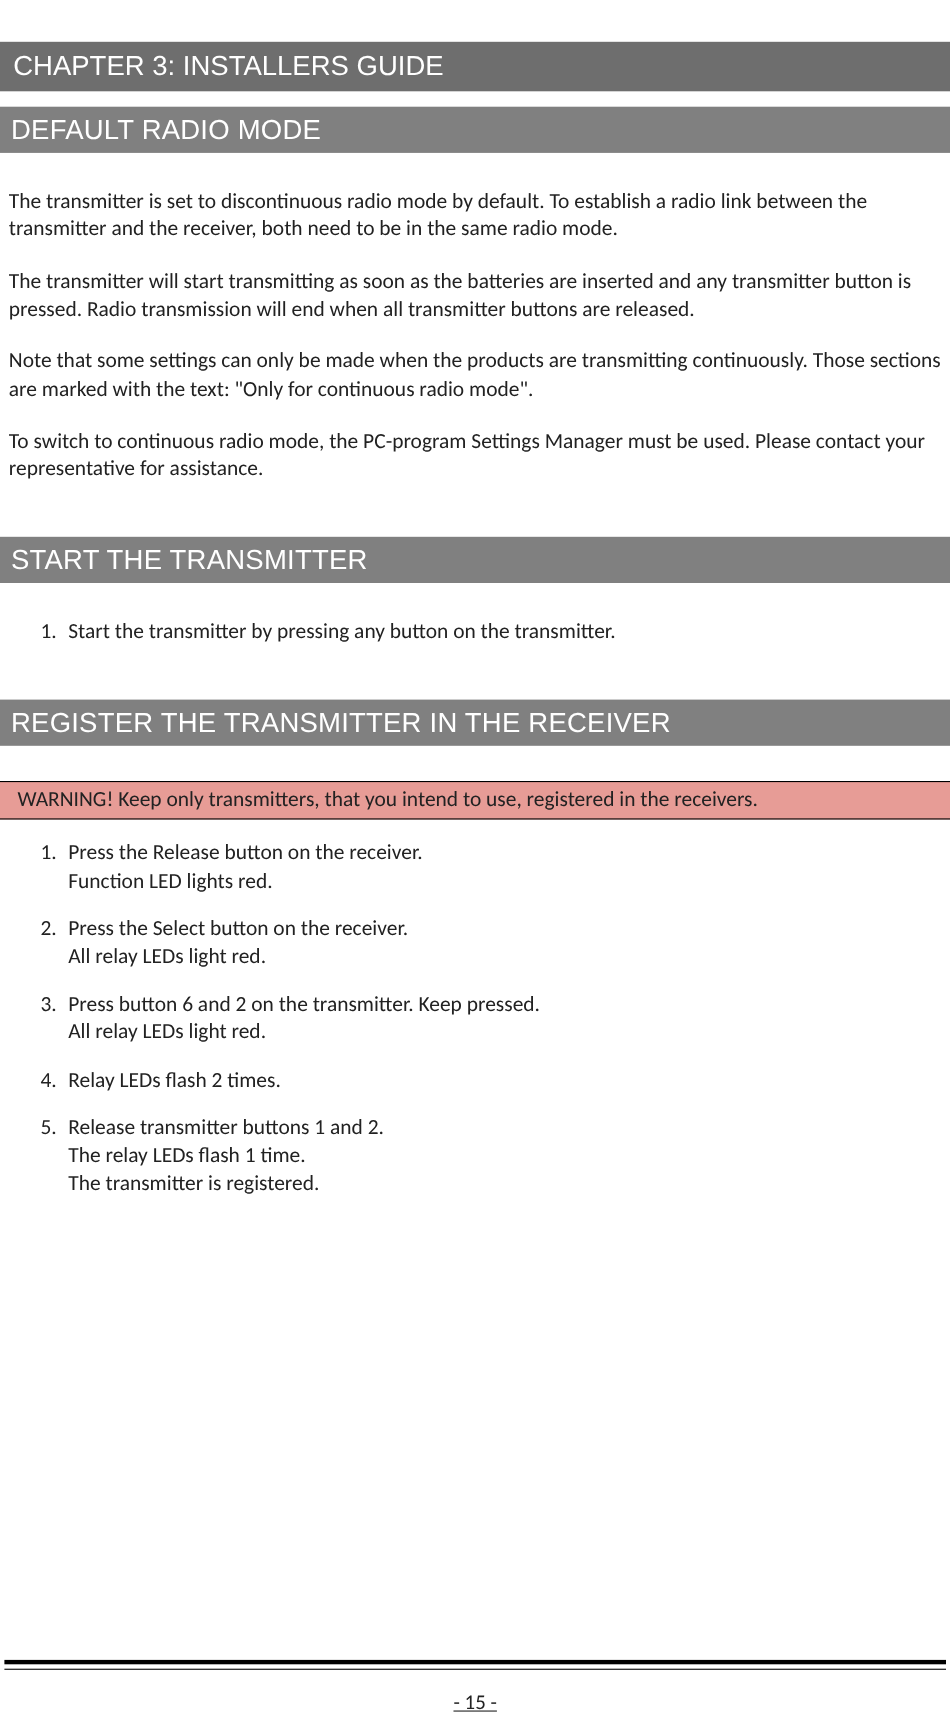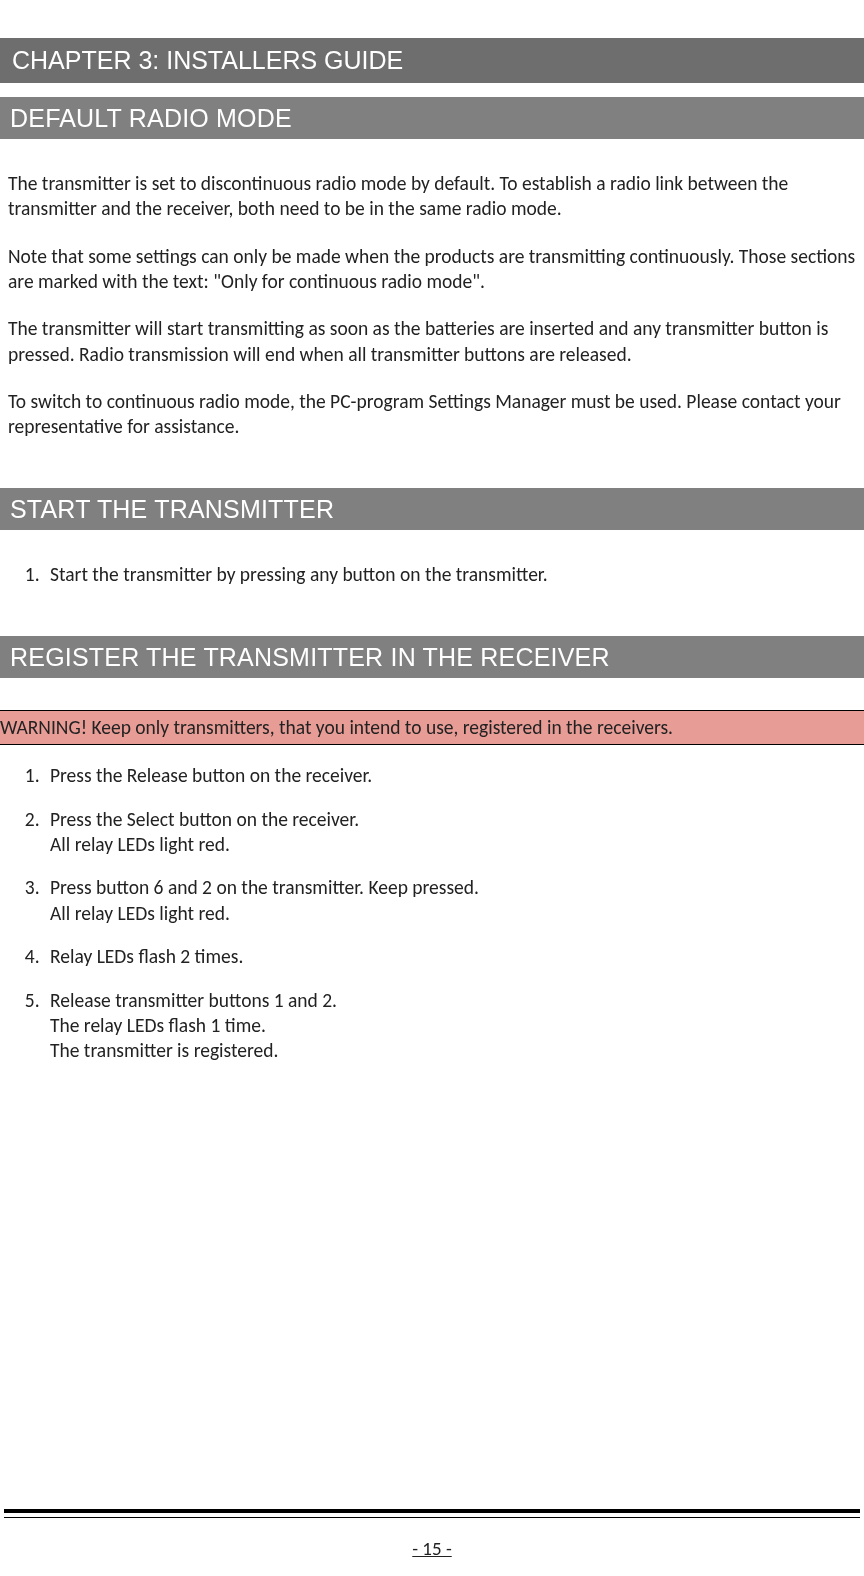--- a/index.html
+++ b/index.html
@@ -47,34 +47,34 @@
     letter-spacing: 0.2px;
   }
   .body-text {
     margin: 0 4px 20px 8px;
   }
   .body-text p {
     margin: 0 0 22px 0;
   }
   ol.steps {
     margin: 0 0 22px 0;
-    padding-left: 44px;
+    padding-left: 56px;
   }
   ol.steps > li {
     margin: 0 0 18px 0;
     padding-left: 6px;
   }
   .sub {
     display: block;
   }
   .warning-bar {
     background: var(--warning-bg);
     border-top: 1px solid #000;
     border-bottom: 1px solid #000;
-    padding: 4px 6px 4px 0;
+    padding: 4px 6px 4px 16px;
     margin: 0 0 18px 0;
     font-size: 19.5px;
   }
   .section-gap {
     height: 26px;
   }
   .footer-rule {
     position: absolute;
     left: 4px;
     right: 4px;
@@ -102,22 +102,22 @@
 <body>
 
 <div class="page">
 
   <div class="chapter-header">CHAPTER 3: INSTALLERS GUIDE</div>
 
   <div class="section-header">DEFAULT RADIO MODE</div>
 
   <div class="body-text">
     <p>The transmitter is set to discontinuous radio mode by default. To establish a radio link between the transmitter and the receiver, both need to be in the same radio mode.</p>
+    <p>The transmitter will start transmitting as soon as the batteries are inserted and any transmitter button is pressed. Radio transmission will end when all transmitter buttons are released.</p>
     <p>Note that some settings can only be made when the products are transmitting continuously. Those sections are marked with the text: "Only for continuous radio mode".</p>
-    <p>The transmitter will start transmitting as soon as the batteries are inserted and any transmitter button is pressed. Radio transmission will end when all transmitter buttons are released.</p>
     <p>To switch to continuous radio mode, the PC-program Settings Manager must be used. Please contact your representative for assistance.</p>
   </div>
 
   <div class="section-gap"></div>
 
   <div class="section-header">START THE TRANSMITTER</div>
 
   <ol class="steps">
     <li>
       <span>Start the transmitter by pressing any button on the transmitter.</span>
@@ -126,20 +126,21 @@
 
   <div class="section-gap"></div>
 
   <div class="section-header">REGISTER THE TRANSMITTER IN THE RECEIVER</div>
 
   <div class="warning-bar">WARNING! Keep only transmitters, that you intend to use, registered in the receivers.</div>
 
   <ol class="steps">
     <li>
       <span>Press the Release button on the receiver.</span>
+      <span class="sub">Function LED lights red.</span>
     </li>
     <li>
       <span>Press the Select button on the receiver.</span>
       <span class="sub">All relay LEDs light red.</span>
     </li>
     <li>
       <span>Press button 6 and 2 on the transmitter. Keep pressed.</span>
       <span class="sub">All relay LEDs light red.</span>
     </li>
     <li>

